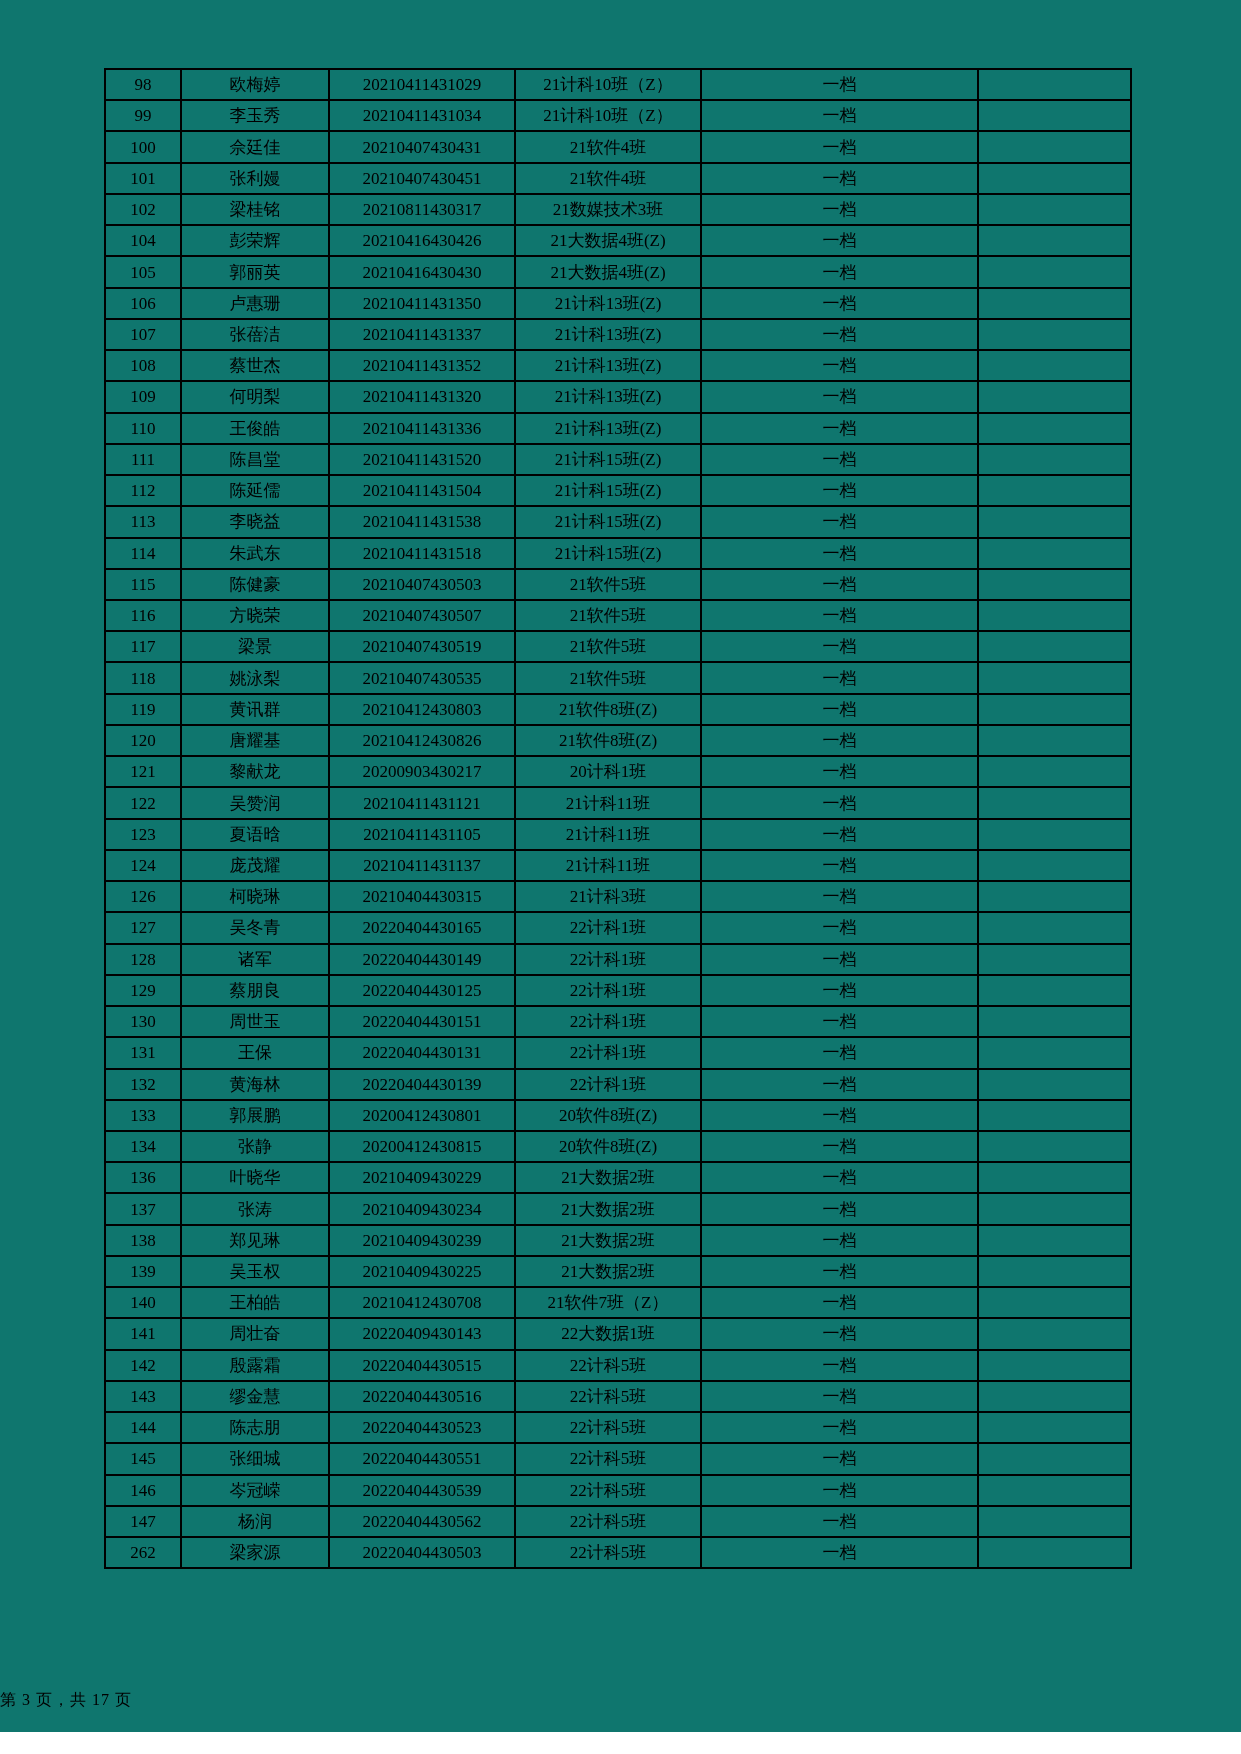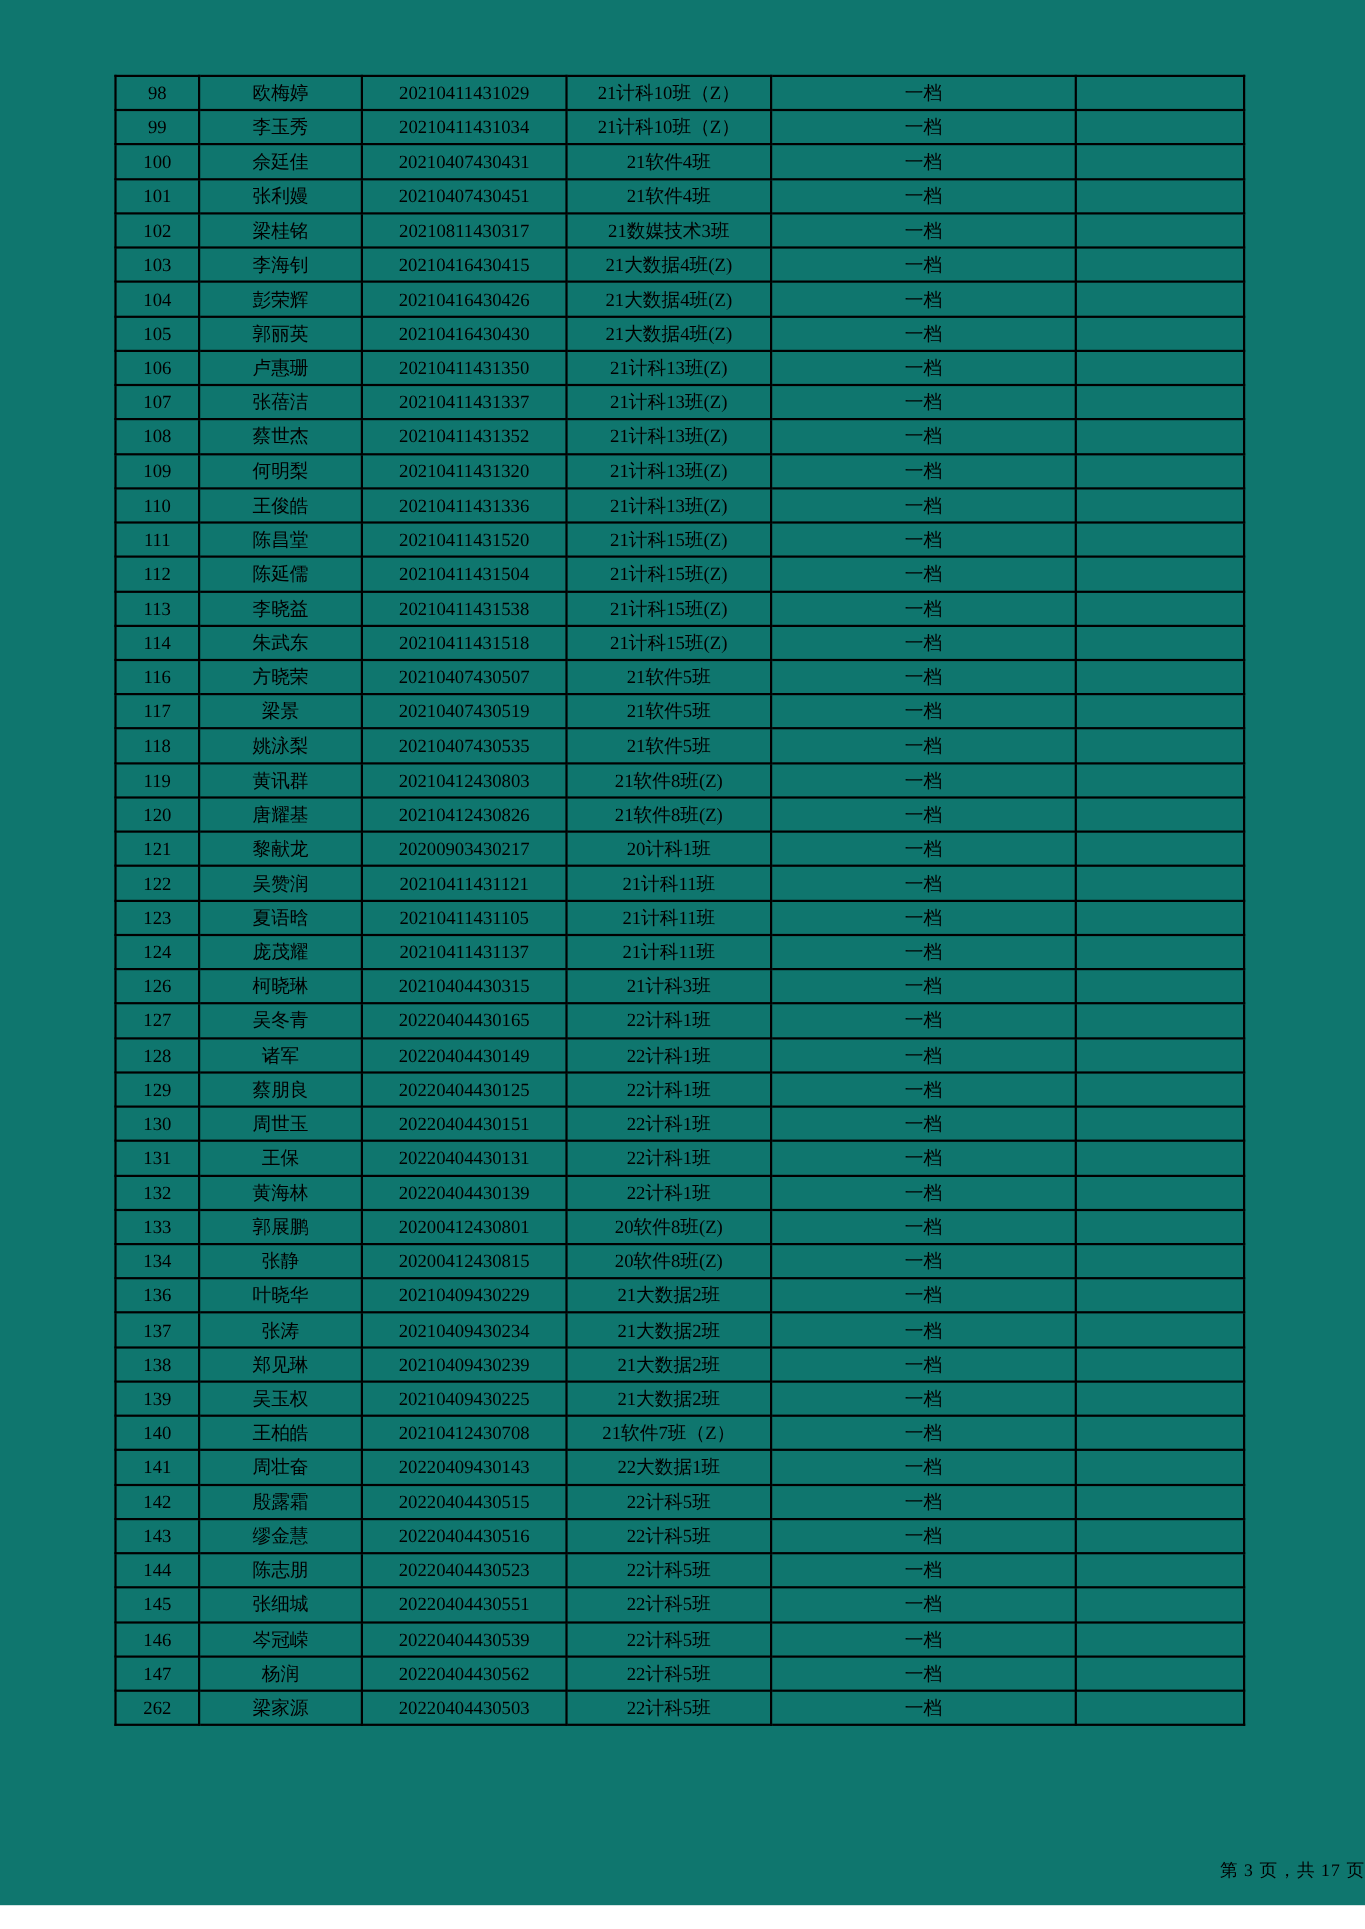--- a/index.html
+++ b/index.html
@@ -45,21 +45,21 @@
   .col-name  { width: 148px; }
   .col-id    { width: 186px; }
   .col-class { width: 186px; }
   .col-tier  { width: 277px; }
   .col-empty { width: 153px; }
   .footer {
     position: absolute;
     top: 1690px;
     left: 0;
     width: 1241px;
-    text-align: right;
+    text-align: left;
     font-size: 16px;
     letter-spacing: 1px;
     color: #000000;
   }
 </style>
 </head>
 <body>
 
 <div class="page">
 
@@ -107,28 +107,20 @@
   </tr>
         <tr>
     <td>102</td>
     <td>梁桂铭</td>
     <td>20210811430317</td>
     <td>21数媒技术3班</td>
     <td>一档</td>
     <td></td>
   </tr>
         <tr>
-    <td>103</td>
-    <td>李海钊</td>
-    <td>20210416430415</td>
-    <td>21大数据4班(Z)</td>
-    <td>一档</td>
-    <td></td>
-  </tr>
-        <tr>
     <td>104</td>
     <td>彭荣辉</td>
     <td>20210416430426</td>
     <td>21大数据4班(Z)</td>
     <td>一档</td>
     <td></td>
   </tr>
         <tr>
     <td>105</td>
     <td>郭丽英</td>
@@ -199,20 +191,28 @@
     <td>20210411431538</td>
     <td>21计科15班(Z)</td>
     <td>一档</td>
     <td></td>
   </tr>
         <tr>
     <td>114</td>
     <td>朱武东</td>
     <td>20210411431518</td>
     <td>21计科15班(Z)</td>
+    <td>一档</td>
+    <td></td>
+  </tr>
+        <tr>
+    <td>115</td>
+    <td>陈健豪</td>
+    <td>20210407430503</td>
+    <td>21软件5班</td>
     <td>一档</td>
     <td></td>
   </tr>
         <tr>
     <td>116</td>
     <td>方晓荣</td>
     <td>20210407430507</td>
     <td>21软件5班</td>
     <td>一档</td>
     <td></td>

